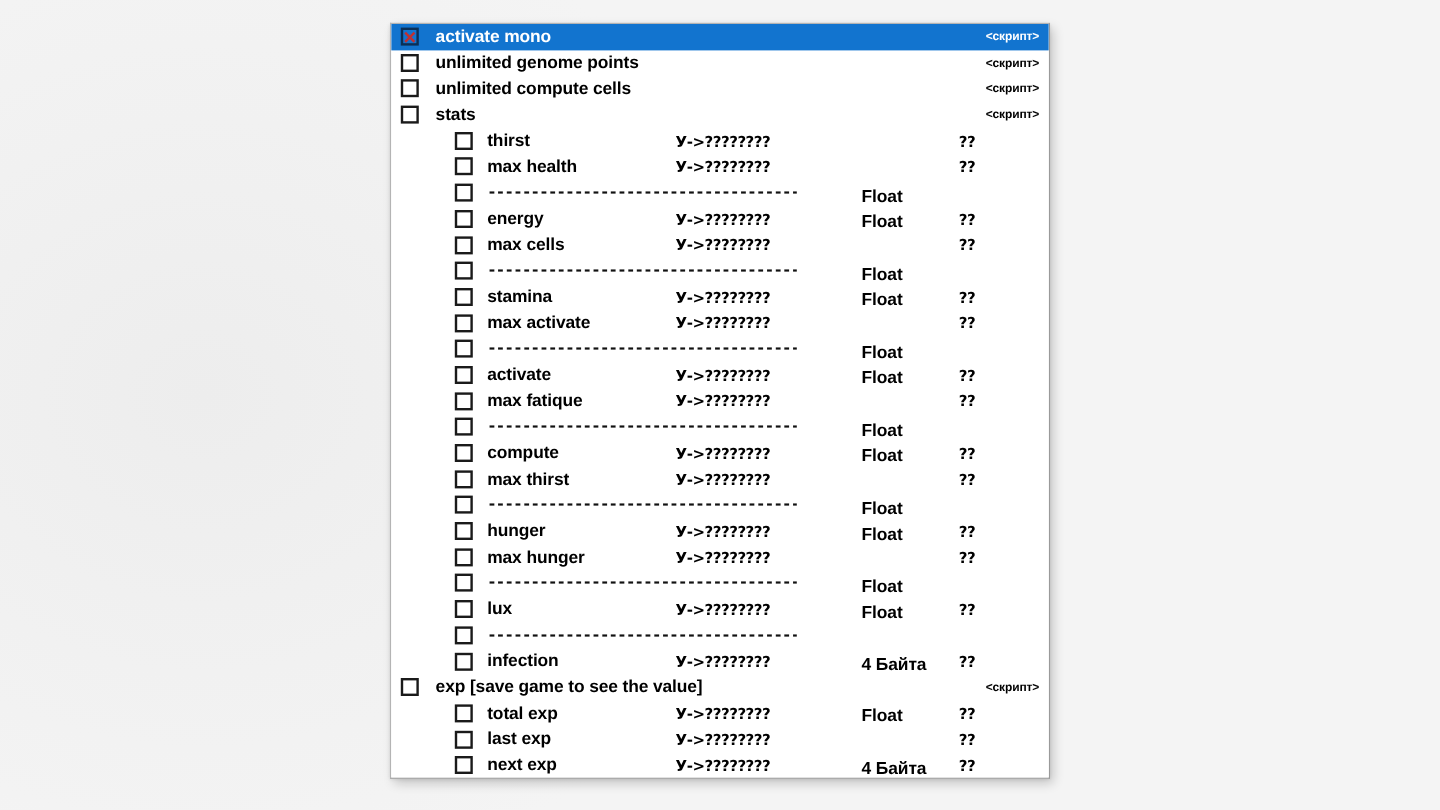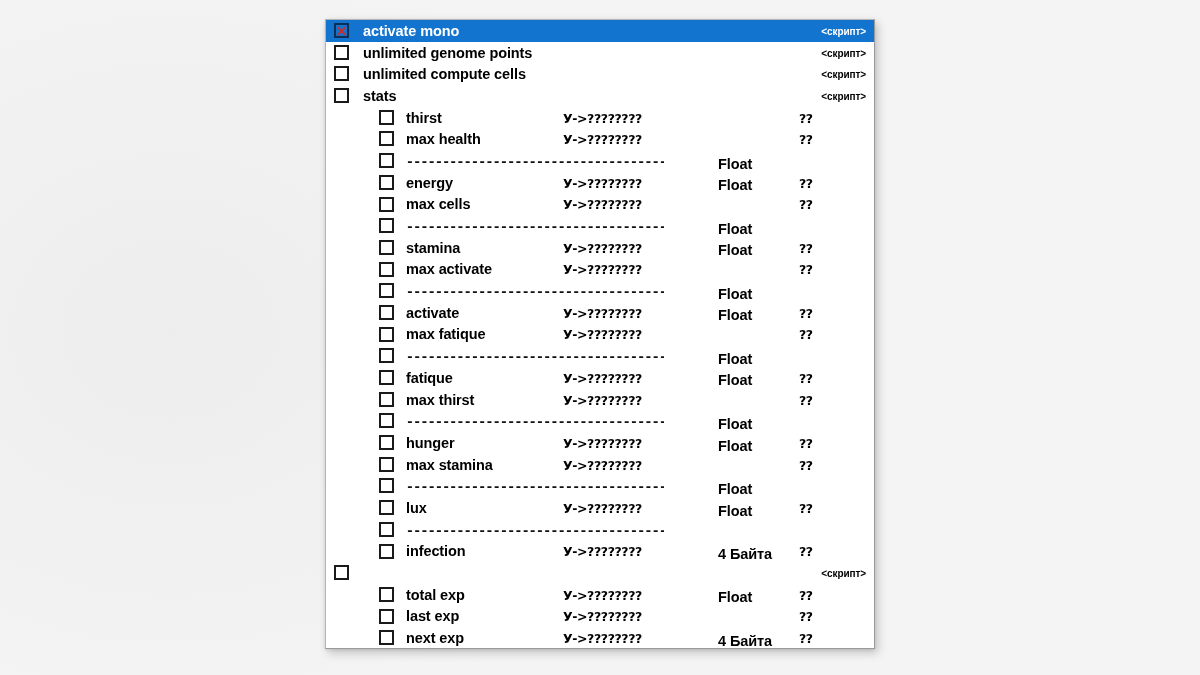--- a/index.html
+++ b/index.html
@@ -243,21 +243,21 @@
           <span class="col-addr">У-&gt;????????</span>
           <span class="col-type">Float</span>
           <span class="col-value">??</span>
         </div>
         <div class="row lvl2">
           <span class="cb"></span>
           <span class="sep-line">------------------------------------------</span>
         </div>
         <div class="row lvl2">
           <span class="cb"></span>
-          <span class="desc">fatique</span>
+          <span class="desc">compute</span>
           <span class="col-addr">У-&gt;????????</span>
           <span class="col-type">Float</span>
           <span class="col-value">??</span>
         </div>
         <div class="row lvl2">
           <span class="cb"></span>
           <span class="desc">max thirst</span>
           <span class="col-addr">У-&gt;????????</span>
           <span class="col-type">Float</span>
           <span class="col-value">??</span>
@@ -268,21 +268,21 @@
         </div>
         <div class="row lvl2">
           <span class="cb"></span>
           <span class="desc">hunger</span>
           <span class="col-addr">У-&gt;????????</span>
           <span class="col-type">Float</span>
           <span class="col-value">??</span>
         </div>
         <div class="row lvl2">
           <span class="cb"></span>
-          <span class="desc">max stamina</span>
+          <span class="desc">max hunger</span>
           <span class="col-addr">У-&gt;????????</span>
           <span class="col-type">Float</span>
           <span class="col-value">??</span>
         </div>
         <div class="row lvl2">
           <span class="cb"></span>
           <span class="sep-line">------------------------------------------</span>
         </div>
         <div class="row lvl2">
           <span class="cb"></span>
@@ -297,20 +297,21 @@
         </div>
         <div class="row lvl2">
           <span class="cb"></span>
           <span class="desc">infection</span>
           <span class="col-addr">У-&gt;????????</span>
           <span class="col-type">Float</span>
           <span class="col-value">??</span>
         </div>
         <div class="row lvl0">
           <span class="cb"></span>
+          <span class="desc">exp [save game to see the value]</span>
           <span class="col-script">&lt;скрипт&gt;</span>
         </div>
         <div class="row lvl2">
           <span class="cb"></span>
           <span class="desc">total exp</span>
           <span class="col-addr">У-&gt;????????</span>
           <span class="col-type">4 Байта</span>
           <span class="col-value">??</span>
         </div>
         <div class="row lvl2">

